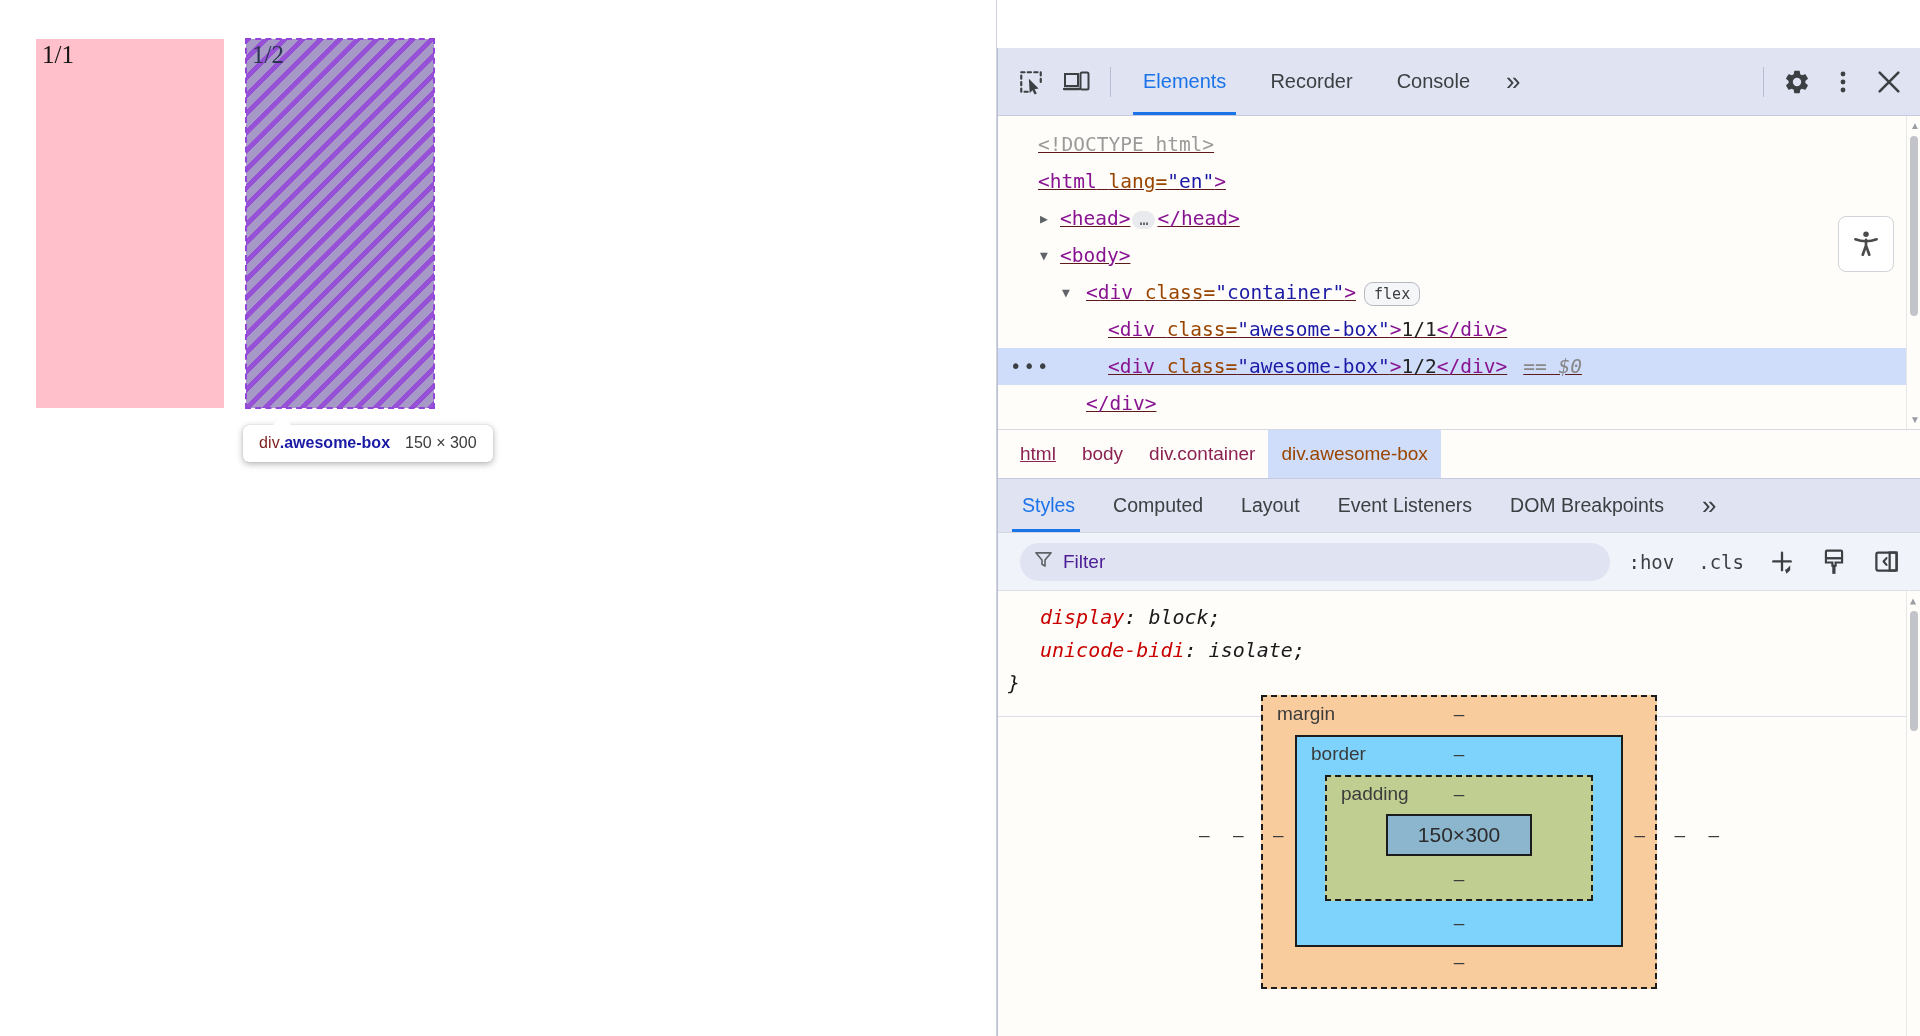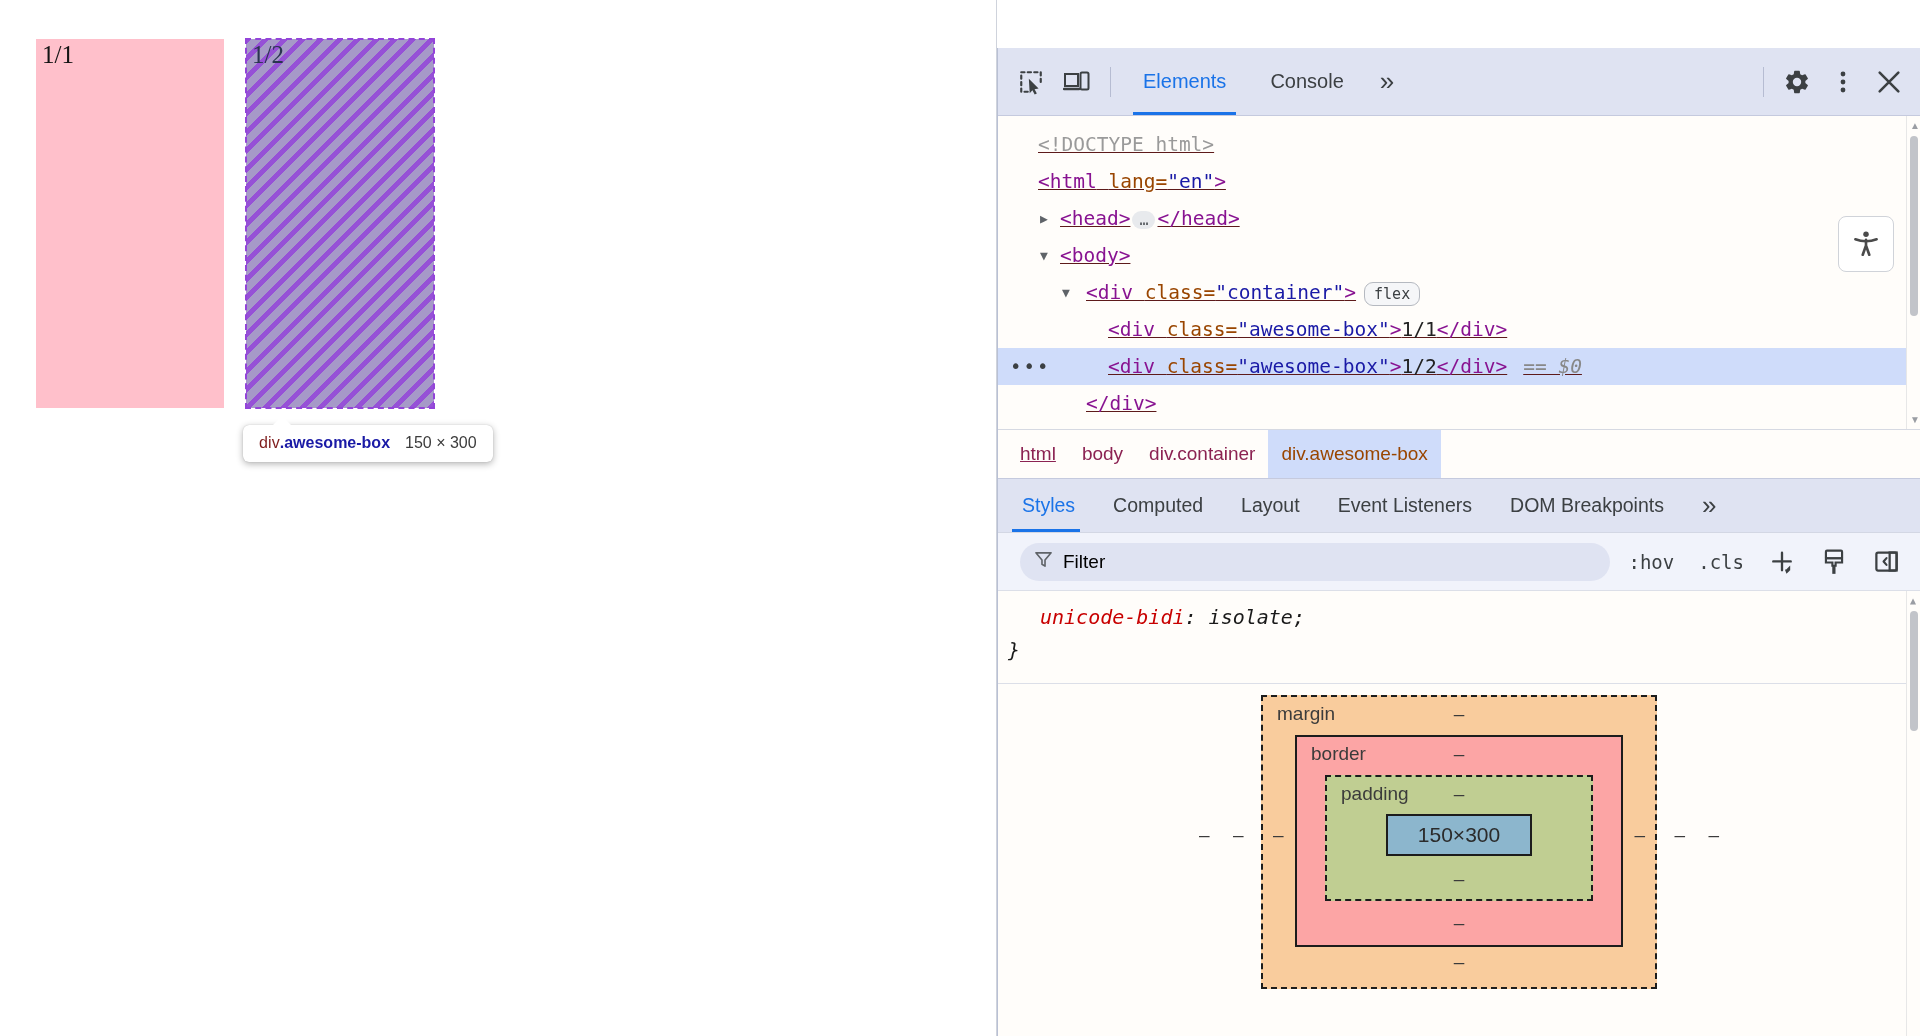--- a/index.html
+++ b/index.html
@@ -282,21 +282,21 @@
     height: 38px;
     background: #dfe3f2;
     border: none;
     border-radius: 19px;
     display: flex;
     align-items: center;
     padding: 0 14px;
     gap: 10px;
     cursor: text;
   }
-  .filter-input .ph { color: #000000; font-size: 19px; }
+  .filter-input .ph { color: #4c1d95; font-size: 19px; }
   .pseudo-btn {
     font-family: "DejaVu Sans Mono", monospace;
     font-size: 19px;
     color: #3c4043;
     padding: 0 6px;
     cursor: pointer;
     white-space: nowrap;
   }
   .sq-btn {
     width: 40px; height: 40px;
@@ -341,21 +341,21 @@
   .bm-label {
     font-size: 19px;
     color: #3b3b3b;
     padding: 6px 0 0 14px;
     position: relative;
     height: 34px;
   }
   .bm-label .mid-dash { position: absolute; left: 50%; transform: translateX(-50%); }
   .bm-border {
     margin: 4px 32px 0 32px;
-    background: #fca5a5;
+    background: #7dd3fc;
     border: 2px solid #1c1c1c;
   }
   .bm-padding {
     margin: 4px 28px 0 28px;
     background: #c0ce92;
     border: 2px dashed #1c1c1c;
   }
   .bm-row {
     display: flex; align-items: center; justify-content: center;
     position: relative;
@@ -417,20 +417,23 @@
           <rect x="17.5" y="3.5" width="8" height="17" rx="1.5" stroke="#3c4043" stroke-width="2"></rect>
         </svg>
       </div>
       <div class="tb-sep"></div>
 
       <div class="dt-tabs">
         <div class="dt-tab active">
           <span>Elements</span>
         </div>
         <div class="dt-tab">
+          <span>Recorder</span>
+        </div>
+        <div class="dt-tab">
           <span>Console</span>
         </div>
         <div class="chev-more">»</div>
       </div>
 
       <div class="spacer"></div>
       <div class="tb-sep"></div>
 
       <div class="tb-icon-btn">
         <svg width="28" height="28" viewBox="0 0 24 24">
@@ -572,20 +575,23 @@
         <svg width="27" height="27" viewBox="0 0 24 24">
           <rect x="3" y="4" width="18" height="16" rx="1.5" fill="none" stroke="#3c4043" stroke-width="2"></rect>
           <rect x="14.8" y="4" width="6.2" height="16" fill="none" stroke="#3c4043" stroke-width="2"></rect>
           <path d="M12 9l-2.6 3 2.6 3" stroke="#3c4043" stroke-width="1.9" fill="none" stroke-linecap="round" stroke-linejoin="round"></path>
         </svg>
       </div>
     </div>
 
     <div class="rules-pane">
       <div class="rule-block">
+        <div class="rule-line">
+          <span class="prop">display</span><span class="brace">: </span><span class="pval">block;</span>
+        </div>
         <div class="rule-line">
           <span class="prop">unicode-bidi</span><span class="brace">: </span><span class="pval">isolate;</span>
         </div>
         <div class="rule-line close">
           <span class="brace">}</span>
         </div>
       </div>
       <div class="rules-divider"></div>
 
       <div class="boxmodel-wrap">

